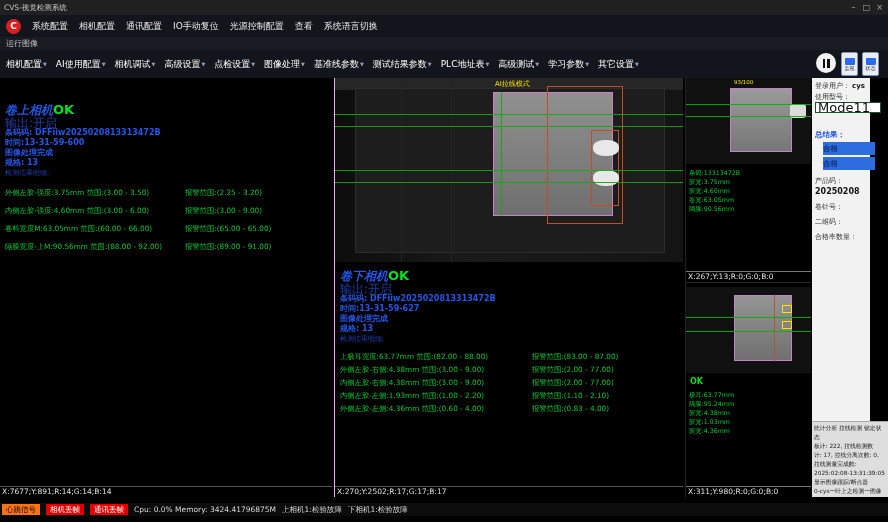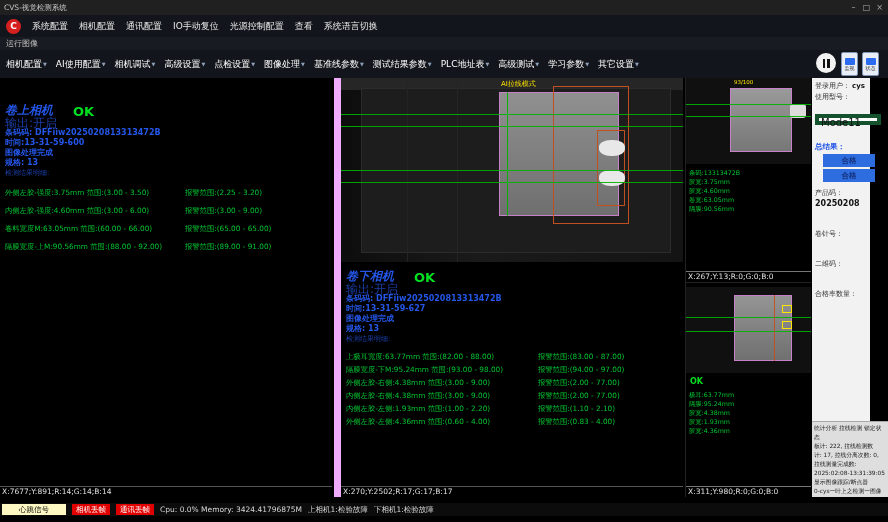--- a/index.html
+++ b/index.html
@@ -34,40 +34,40 @@
     background:#f2f2f2;display:flex;align-items:center;justify-content:center;gap:2px}
   .pbar{width:2.5px;height:9px;background:#111}
   .tb-btn{position:absolute;top:2px;width:17px;height:24px;background:#e9eef6;border:1px solid #7f95b8;
     border-radius:2px;display:flex;flex-direction:column;align-items:center;justify-content:center;gap:1px}
   .tb-btn .glyph{width:10px;height:7px;background:#2b6bf0;border-radius:1px}
   .tb-btn .lbl{font-size:5px;color:#333;line-height:5px}
 
   
   .view{position:absolute;top:78px;height:419px;background:#000}
   #view-left{left:0;width:332px}
-  #view-right{left:334px;width:349px;border-left:7px solid #f0abfc}
+  #view-right{left:334px;width:349px;border-left:1px solid #f0abfc}
   .img-zone{position:relative;width:100%;overflow:hidden;background:linear-gradient(90deg,#0d0d0d,#1a1a1a 40%,#141414)}
   #view-left .img-zone{height:154px}
   #view-right .img-zone{height:184px}
   .band{position:absolute;left:0;top:0;width:100%;height:12px;background:#262626}
   .vline{position:absolute;top:0;width:1px;height:100%;background:#242424}
   .part{position:absolute;border:1px solid #c880c8}
   .roi-pink{position:absolute;border:1px solid #ff6ad5}
   .roi-orange{position:absolute;border:1px solid #c05020}
   .gline{position:absolute;left:0;width:100%;height:1px;background:#00b400;opacity:.9}
   .gvline{position:absolute;width:1px;background:#00b400;opacity:.9}
   .ytext{position:absolute;color:#ffe400;font-size:7px;white-space:nowrap}
   .ybox{position:absolute;border:1px solid #ffe400}
   .connector{position:absolute;background:#dcdcdc;border-radius:3px}
   .blob{position:absolute;background:#e8e8e8;border-radius:45%}
 
   .result-block{padding-left:5px}
   #view-left .result-block{margin-top:24px}
   #view-right .result-block{margin-top:6px}
-  .cam-line{display:flex;align-items:flex-end;gap:20px}
+  .cam-line{display:flex;align-items:flex-start;gap:0}
   .cam-name{color:#2456e8;font-size:12px;font-weight:bold;font-style:italic}
   .ok-text{color:#00e020;font-size:13px;font-weight:bold}
   .out-line{color:#1b3ea8;font-size:12px;line-height:9px}
   .blue-line{color:#2456e8;font-size:8px;font-weight:bold;line-height:10px}
   .note-line{color:#1b3ea8;font-size:7px;line-height:10px}
   .meas-rows{margin-top:6px}
   .meas-row{display:flex;color:#00c832;font-size:7.3px}
   #view-left .meas-row{line-height:18px}
   #view-right .meas-row{line-height:13px}
   #view-left .meas{width:180px}
@@ -84,34 +84,34 @@
   .plines{padding:4px 0 0 3px;color:#00c832;font-size:6.3px;line-height:9px}
   .pok{color:#00e020;font-size:8px;font-weight:bold;padding-left:4px;margin-top:4px}
   .pcoord{position:absolute;left:0;bottom:0;width:100%;height:11px;background:#000;color:#e0e0e0;
     font-size:7.5px;line-height:10px;padding-left:2px;border-top:1px solid #777}
 
   
   #sidebar{position:absolute;left:812px;top:78px;width:58px;height:419px;background:#f2f2f2;
     font-size:7px;color:#333;padding:3px}
   .sb-row{display:flex;gap:2px;line-height:11px}
   .sb-val{font-weight:bold;color:#111}
-  .model-box{width:66px;height:11px;background:#fff;border:4px solid #14532d;font-size:10px;
-    line-height:10px;padding-left:2px;color:#111;margin:12px 0 3px 0}
+  .model-box{width:66px;height:11px;background:#fff;border:1px solid #14532d;font-size:13px;
+    line-height:10px;padding-left:2px;color:#111;margin:0 0 3px 0}
   .result-label{color:#2456e8;font-weight:bold;font-size:7.5px;margin-top:16px;line-height:11px}
   .result-box{width:52px;height:13px;background:#2e6de0;color:#16337f;font-size:7.5px;font-weight:bold;
-    text-align:center;line-height:13px;margin:2px 0 2px 8px}
-  .sb-label{line-height:10px;margin-top:20px}
+    line-height:13px;margin:2px 0 2px 8px}
+  .sb-label{line-height:10px;margin-top:5px}
   #sb-stats{position:absolute;left:0;bottom:0;width:76px;height:76px;background:#dedede;
     border-top:1px solid #a8a8a8;padding:2px;font-size:5.8px;color:#222;line-height:9px}
   #sb-stats .bold{font-weight:bold;color:#000}
 
   
   #statusbar{position:absolute;left:0;top:503px;width:888px;height:13px;background:#0c0c0c;
     display:flex;align-items:center;gap:6px;font-size:7.5px;padding-left:2px}
-  .badge-green{background:#fef9c3;color:#000;padding:0 17px;line-height:11px}
+  .badge-green{background:#f97316;color:#000;padding:0 4px;line-height:11px}
   .badge-red{background:#e00000;color:#fff;padding:0 4px;line-height:11px}
   .sb-text{color:#d8d8d8}
 </style>
 </head>
 <body>
 
 <div id="app">
 
   <div id="titlebar">
     <span>CVS-视觉检测系统</span>
@@ -264,24 +264,20 @@
       <div class="blue-line">时间:13-31-59-627</div>
       <div class="blue-line">图像处理完成</div>
       <div class="blue-line">规格: 13</div>
       <div class="note-line">检测结果明细:</div>
       <div class="meas-rows">
         <div class="meas-row">
             <span class="meas">上极耳宽度:63.77mm 范围:(82.00 - 88.00)</span>
             <span class="alarm">报警范围:(83.00 - 87.00)</span>
           </div>
         <div class="meas-row">
-            <span class="meas">隔膜宽度-下M:95.24mm 范围:(93.00 - 98.00)</span>
-            <span class="alarm">报警范围:(94.00 - 97.00)</span>
-          </div>
-        <div class="meas-row">
             <span class="meas">外侧左胶-右侧:4.38mm 范围:(3.00 - 9.00)</span>
             <span class="alarm">报警范围:(2.00 - 77.00)</span>
           </div>
         <div class="meas-row">
             <span class="meas">内侧左胶-右侧:4.38mm 范围:(3.00 - 9.00)</span>
             <span class="alarm">报警范围:(2.00 - 77.00)</span>
           </div>
         <div class="meas-row">
             <span class="meas">内侧左胶-左侧:1.93mm 范围:(1.00 - 2.20)</span>
             <span class="alarm">报警范围:(1.10 - 2.10)</span>

